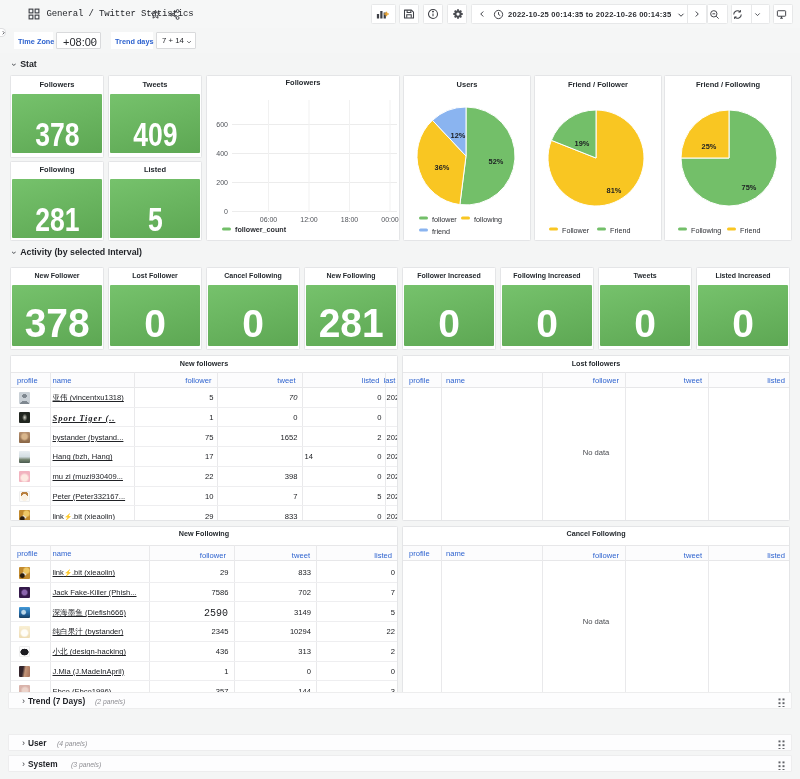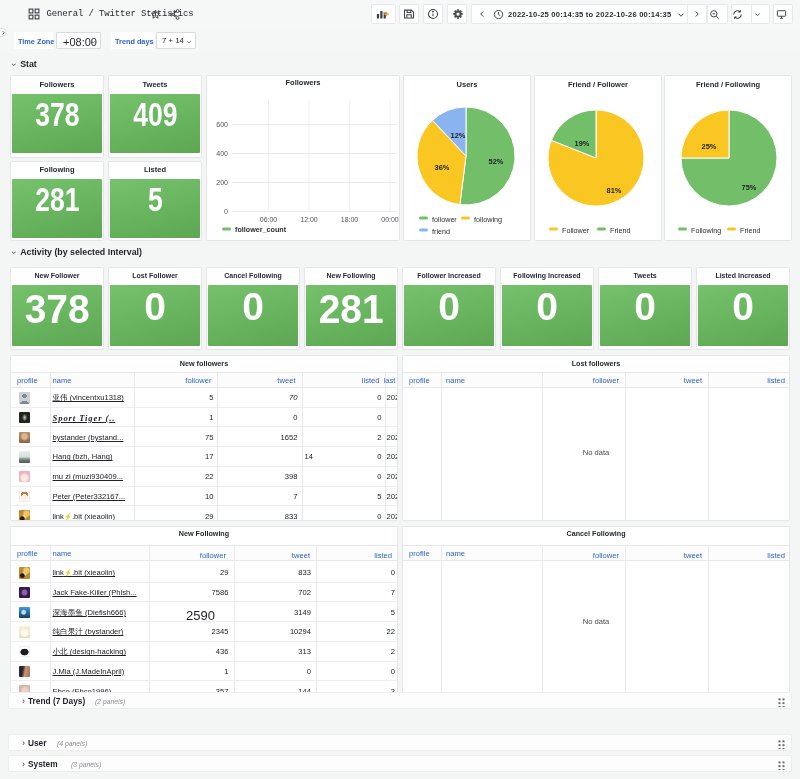--- a/index.html
+++ b/index.html
@@ -1,21 +1,21 @@
 <!DOCTYPE html>
 <html><head>
 <meta charset="utf-8">
 <style>
 * { margin:0; padding:0; box-sizing:border-box; }
 body { font-family:"Liberation Sans", sans-serif; }
 #app { position:relative; width:800px; height:779px; background:#f4f5f5; overflow:hidden; }
 .abs { position:absolute; }
 .panel { position:absolute; background:#fff; border:1px solid #e4e5e7; border-radius:1.5px; }
 .ptitle { position:absolute; left:0; right:0; text-align:center; font-size:7.5px; font-weight:bold; color:#24292e; }
-.green { position:absolute; background:linear-gradient(165deg,#76c26c 0%,#5da753 100%); border-radius:1px; display:flex; align-items:flex-start; justify-content:center; color:#fff; font-weight:bold; }
+.green { position:absolute; background:linear-gradient(165deg,#76c26c 0%,#5da753 100%); border-radius:1px; display:flex; align-items:flex-end; justify-content:center; color:#fff; font-weight:bold; }
 .sechead { position:absolute; font-size:8.8px; font-weight:bold; color:#1f2126; }
 .chev { color:#55575c; font-weight:normal; font-size:7px; }
 .icon { position:absolute; }
 svg { display:block; }
 .rowcollapsed { position:absolute; left:8px; width:784px; height:17.5px; background:#fdfdfe; border:1px solid #ededee; border-radius:1px; }
 .rowcollapsed .t { position:absolute; left:13px; top:3.5px; font-size:8.3px; font-weight:bold; color:#1f2126; }
 .rowcollapsed .t .chev { font-size:9px; font-weight:normal; color:#3e4046; margin-right:3px; }
 .rowcollapsed .c { position:absolute; left:86px; top:5px; font-size:6.8px; font-style:italic; color:#8e8e93; }
 .rowcollapsed .h { position:absolute; right:6px; top:4px; width:8px; height:10px; background-image:radial-gradient(circle, #606268 0.9px, transparent 1.05px); background-size:4px 3.8px; background-position:0.5px 0.5px; }
 </style>
@@ -378,21 +378,21 @@
   <div style="position:absolute;left:314px;top:41.35px;width:70px;text-align:right;font-size:7.6px;color:#202226;">0</div>
   <div style="position:absolute;left:0;top:74.40px;width:100%;height:1px;background:#eeeef0;"></div>
   <div style="position:absolute;left:7.5px;top:59.80px;width:11.5px;height:11.5px;border-radius:1px;background:#34194a;background-image:radial-gradient(circle at 50% 50%, #8a63ad 0 2.2px, transparent 3.8px);"></div>
   <div style="position:absolute;left:41.5px;top:61.05px;font-size:7.6px;color:#202226;white-space:nowrap;"><span style="text-decoration:underline;">Jack Fake-Killer (Phish...</span></div>
   <div style="position:absolute;left:147.5px;top:61.05px;width:70px;text-align:right;font-size:7.6px;color:#202226;">7586</div>
   <div style="position:absolute;left:230px;top:61.05px;width:70px;text-align:right;font-size:7.6px;color:#202226;">702</div>
   <div style="position:absolute;left:314px;top:61.05px;width:70px;text-align:right;font-size:7.6px;color:#202226;">7</div>
   <div style="position:absolute;left:0;top:94.10px;width:100%;height:1px;background:#eeeef0;"></div>
   <div style="position:absolute;left:7.5px;top:79.50px;width:11.5px;height:11.5px;border-radius:1px;background:#2e7bc4;background-image:radial-gradient(circle at 42% 48%, #bcd8ea 0 1.8px, transparent 3px),linear-gradient(180deg,#449ad8 0%,#1d5b93 70%,#173d5e 100%);"></div>
   <div style="position:absolute;left:41.5px;top:80.75px;font-size:7.6px;color:#202226;white-space:nowrap;"><span style="text-decoration:underline;">深海墨鱼 (Diefish666)</span></div>
-  <div style="position:absolute;left:134px;top:80.75px;width:70px;text-align:right;font-size:13px;color:#202226;">2590</div>
+  <div style="position:absolute;left:147px;top:80.75px;width:70px;text-align:right;font-size:10px;color:#202226;font-family:Liberation Mono, monospace;">2590</div>
   <div style="position:absolute;left:230px;top:80.75px;width:70px;text-align:right;font-size:7.6px;color:#202226;">3149</div>
   <div style="position:absolute;left:314px;top:80.75px;width:70px;text-align:right;font-size:7.6px;color:#202226;">5</div>
   <div style="position:absolute;left:0;top:113.80px;width:100%;height:1px;background:#eeeef0;"></div>
   <div style="position:absolute;left:7.5px;top:99.20px;width:11.5px;height:11.5px;border-radius:1px;background:#f6e8c8;background-image:radial-gradient(circle at 50% 58%, #fffdf8 0 3px, transparent 4.5px),linear-gradient(180deg,#f9efd4 0%,#eedcb4 100%);"></div>
   <div style="position:absolute;left:41.5px;top:100.45px;font-size:7.6px;color:#202226;white-space:nowrap;"><span style="text-decoration:underline;">纯白果汁 (bystander)</span></div>
   <div style="position:absolute;left:147.5px;top:100.45px;width:70px;text-align:right;font-size:7.6px;color:#202226;">2345</div>
   <div style="position:absolute;left:230px;top:100.45px;width:70px;text-align:right;font-size:7.6px;color:#202226;">10294</div>
   <div style="position:absolute;left:314px;top:100.45px;width:70px;text-align:right;font-size:7.6px;color:#202226;">22</div>
   <div style="position:absolute;left:0;top:133.50px;width:100%;height:1px;background:#eeeef0;"></div>
   <div style="position:absolute;left:7.5px;top:118.90px;width:11.5px;height:11.5px;border-radius:1px;background:#fdfdfd;background-image:radial-gradient(ellipse 4.6px 3.8px at 50% 56%, #1b1b20 0 3.8px, transparent 4.4px);border:1px solid #eee;"></div>

